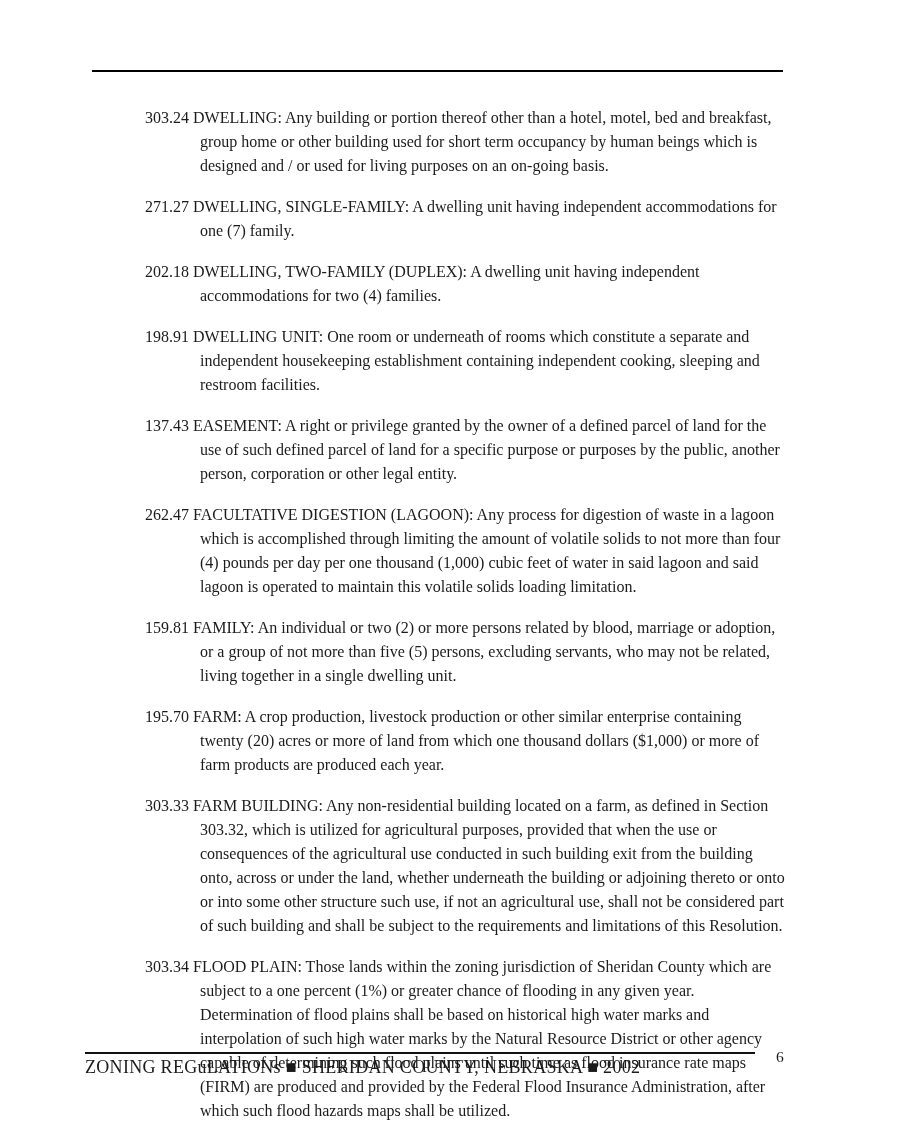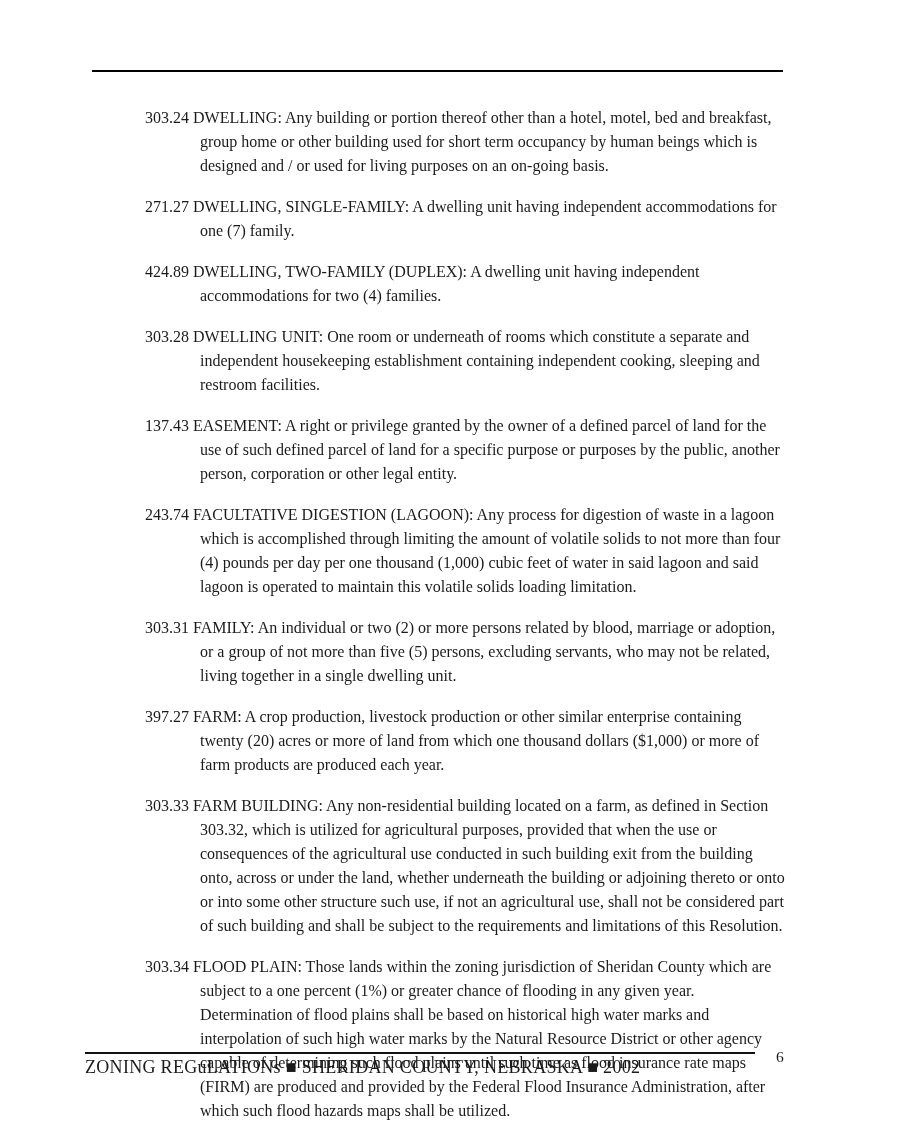--- a/index.html
+++ b/index.html
@@ -65,25 +65,25 @@
   }
 </style>
 </head>
 <body>
 
 <div class="top-rule"></div>
 
 <div class="content">
   <p class="para"><span class="num">303.24</span> <span>DWELLING: Any building or portion thereof other than a hotel, motel, bed and breakfast, group home or other building used for short term occupancy by human beings which is designed and / or used for living purposes on an on-going basis.</span></p>
   <p class="para"><span class="num">271.27</span> <span>DWELLING, SINGLE-FAMILY: A dwelling unit having independent accommodations for one (7) family.</span></p>
-  <p class="para"><span class="num">424.89</span> <span>DWELLING, TWO-FAMILY (DUPLEX): A dwelling unit having independent accommodations for two (4) families.</span></p>
-  <p class="para"><span class="num">303.28</span> <span>DWELLING UNIT: One room or underneath of rooms which constitute a separate and independent housekeeping establishment containing independent cooking, sleeping and restroom facilities.</span></p>
+  <p class="para"><span class="num">202.18</span> <span>DWELLING, TWO-FAMILY (DUPLEX): A dwelling unit having independent accommodations for two (4) families.</span></p>
+  <p class="para"><span class="num">198.91</span> <span>DWELLING UNIT: One room or underneath of rooms which constitute a separate and independent housekeeping establishment containing independent cooking, sleeping and restroom facilities.</span></p>
   <p class="para"><span class="num">137.43</span> <span>EASEMENT: A right or privilege granted by the owner of a defined parcel of land for the use of such defined parcel of land for a specific purpose or purposes by the public, another person, corporation or other legal entity.</span></p>
-  <p class="para"><span class="num">243.74</span> <span>FACULTATIVE DIGESTION (LAGOON): Any process for digestion of waste in a lagoon which is accomplished through limiting the amount of volatile solids to not more than four (4) pounds per day per one thousand (1,000) cubic feet of water in said lagoon and said lagoon is operated to maintain this volatile solids loading limitation.</span></p>
-  <p class="para"><span class="num">303.31</span> <span>FAMILY: An individual or two (2) or more persons related by blood, marriage or adoption, or a group of not more than five (5) persons, excluding servants, who may not be related, living together in a single dwelling unit.</span></p>
-  <p class="para"><span class="num">397.27</span> <span>FARM: A crop production, livestock production or other similar enterprise containing twenty (20) acres or more of land from which one thousand dollars ($1,000) or more of farm products are produced each year.</span></p>
+  <p class="para"><span class="num">262.47</span> <span>FACULTATIVE DIGESTION (LAGOON): Any process for digestion of waste in a lagoon which is accomplished through limiting the amount of volatile solids to not more than four (4) pounds per day per one thousand (1,000) cubic feet of water in said lagoon and said lagoon is operated to maintain this volatile solids loading limitation.</span></p>
+  <p class="para"><span class="num">159.81</span> <span>FAMILY: An individual or two (2) or more persons related by blood, marriage or adoption, or a group of not more than five (5) persons, excluding servants, who may not be related, living together in a single dwelling unit.</span></p>
+  <p class="para"><span class="num">195.70</span> <span>FARM: A crop production, livestock production or other similar enterprise containing twenty (20) acres or more of land from which one thousand dollars ($1,000) or more of farm products are produced each year.</span></p>
   <p class="para"><span class="num">303.33</span> <span>FARM BUILDING: Any non-residential building located on a farm, as defined in Section 303.32, which is utilized for agricultural purposes, provided that when the use or consequences of the agricultural use conducted in such building exit from the building onto, across or under the land, whether underneath the building or adjoining thereto or onto or into some other structure such use, if not an agricultural use, shall not be considered part of such building and shall be subject to the requirements and limitations of this Resolution.</span></p>
   <p class="para"><span class="num">303.34</span> <span>FLOOD PLAIN: Those lands within the zoning jurisdiction of Sheridan County which are subject to a one percent (1%) or greater chance of flooding in any given year. Determination of flood plains shall be based on historical high water marks and interpolation of such high water marks by the Natural Resource District or other agency capable of determining such flood plains until such time as flood insurance rate maps (FIRM) are produced and provided by the Federal Flood Insurance Administration, after which such flood hazards maps shall be utilized.</span></p>
 </div>
 
 <div class="footer-rule"></div>
 <div class="footer-text">ZONING REGuLATIONs ■ SHERIDAN COUNTY, NEBRASKA ■ 2002</div>
 <div class="page-number">6</div>
 
 </body></html>

